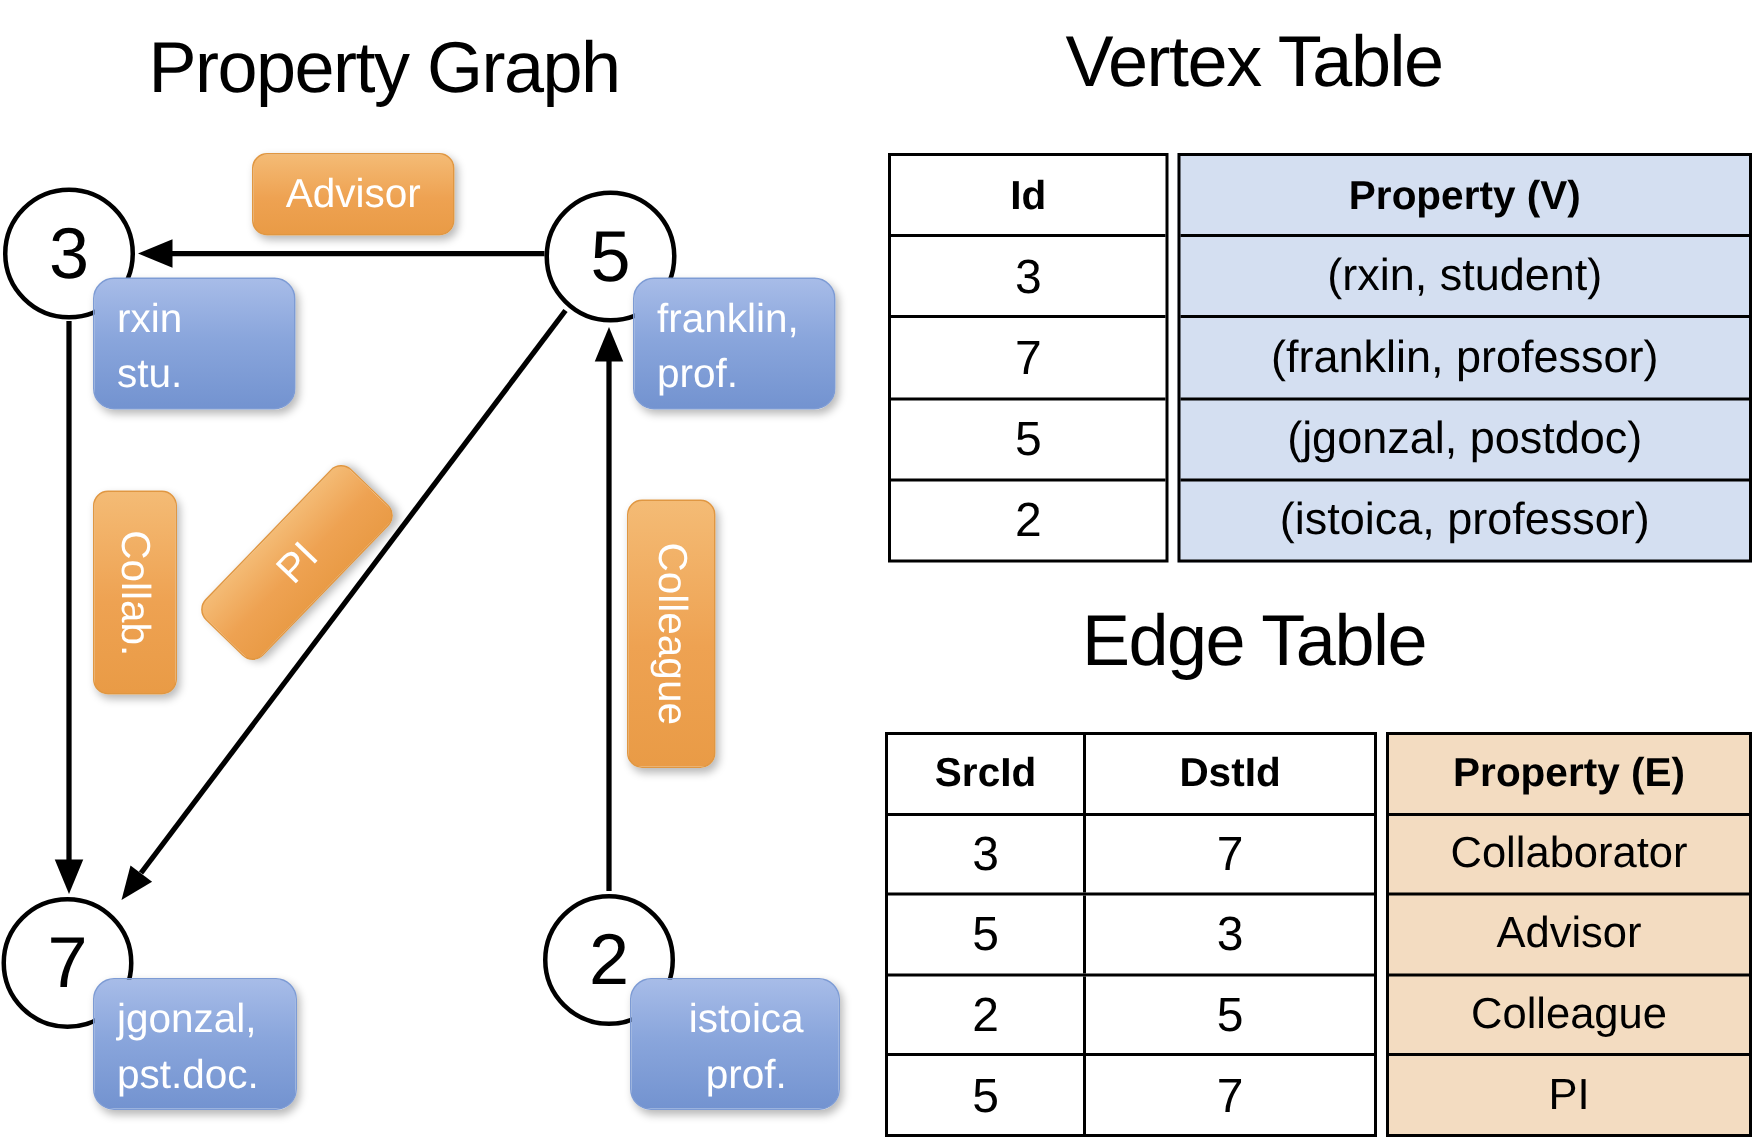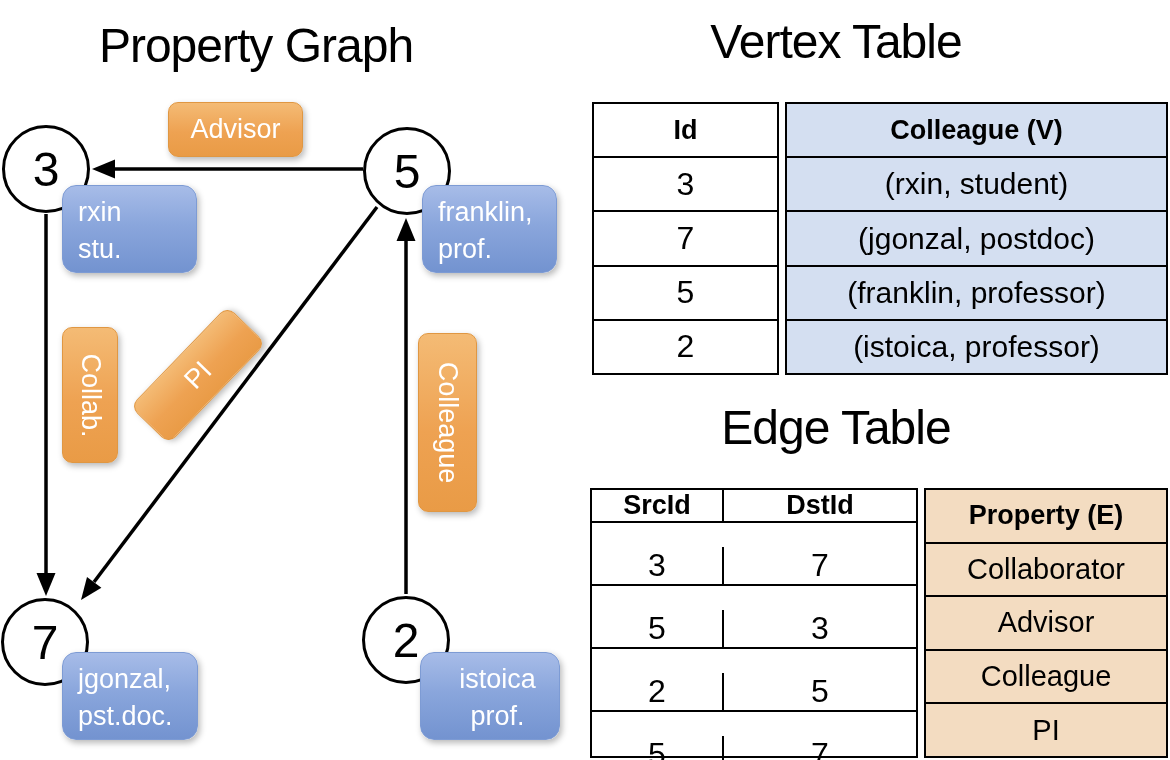--- a/index.html
+++ b/index.html
@@ -106,30 +106,30 @@
 
   <div class="vtable" style="left:592px;top:102px;width:187px;height:273px;text-align:center;">
     <div class="trow th">Id</div>
     <div class="trow num">3</div>
     <div class="trow num">7</div>
     <div class="trow num">5</div>
     <div class="trow num">2</div>
   </div>
 
   <div class="vtable" style="left:785px;top:102px;width:383px;height:273px;background:#d4dff1;">
-    <div class="trow th">Colleague (V)</div>
+    <div class="trow th">Property (V)</div>
     <div class="trow">(rxin, student)</div>
+    <div class="trow">(franklin, professor)</div>
     <div class="trow">(jgonzal, postdoc)</div>
-    <div class="trow">(franklin, professor)</div>
     <div class="trow">(istoica, professor)</div>
   </div>
 
   <div class="title" style="left:660px;top:400px;width:352px;">Edge Table</div>
 
-  <div class="vtable" style="left:590px;top:488px;width:328px;height:270px;gap:24px;">
+  <div class="vtable" style="left:590px;top:488px;width:328px;height:270px;">
     <div class="trow2">
       <div class="c1 th">SrcId</div>
       <div class="c2 th">DstId</div>
     </div>
     <div class="trow2">
       <div class="c1">3</div>
       <div class="c2">7</div>
     </div>
     <div class="trow2">
       <div class="c1">5</div>

